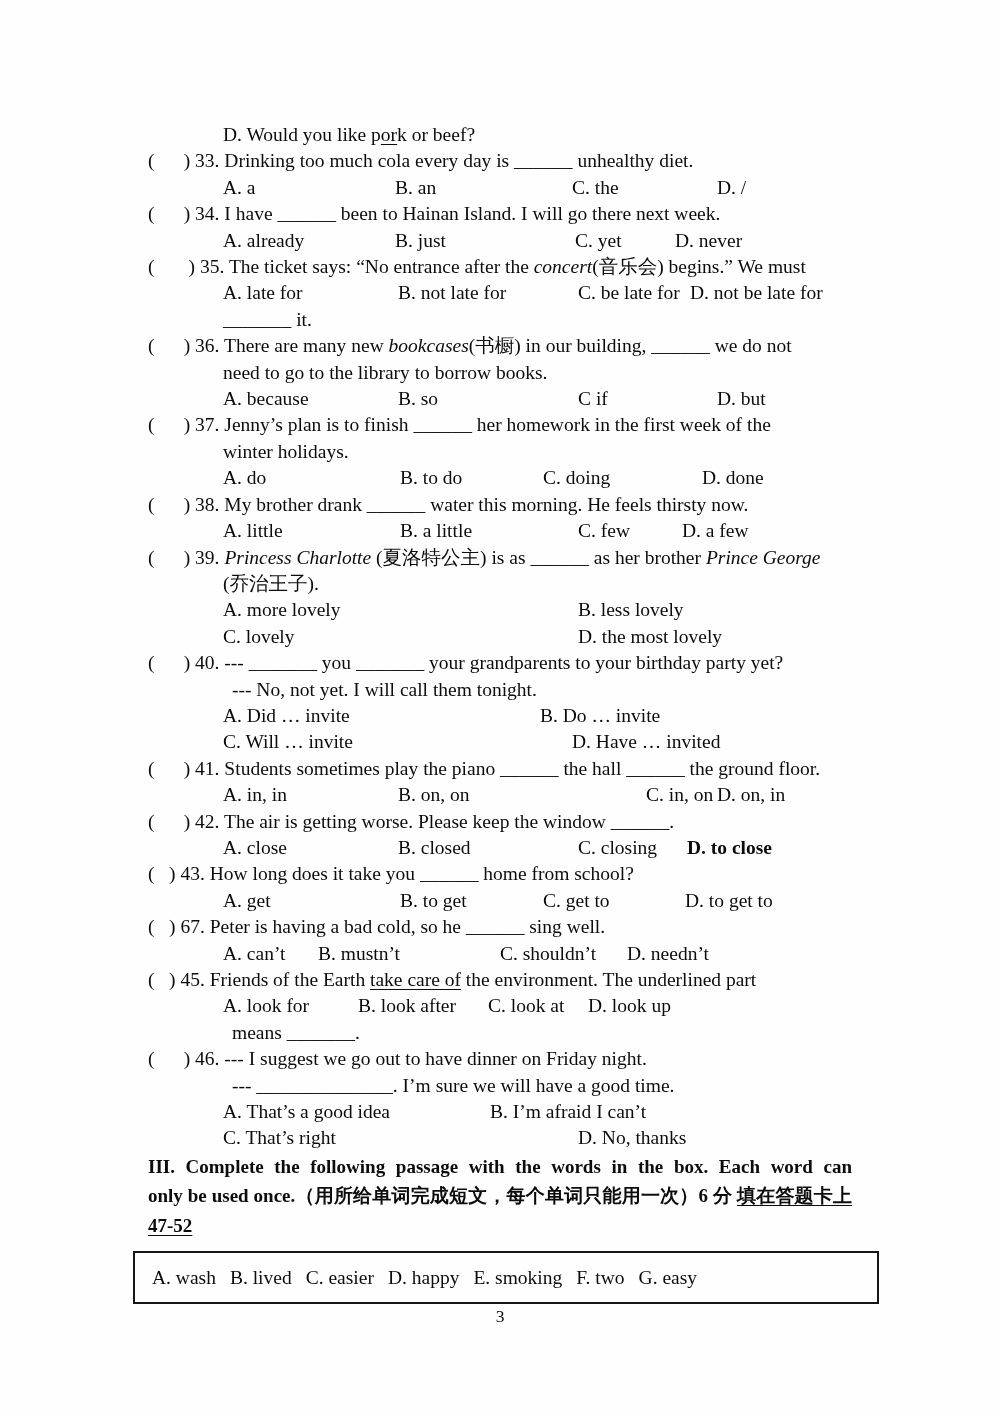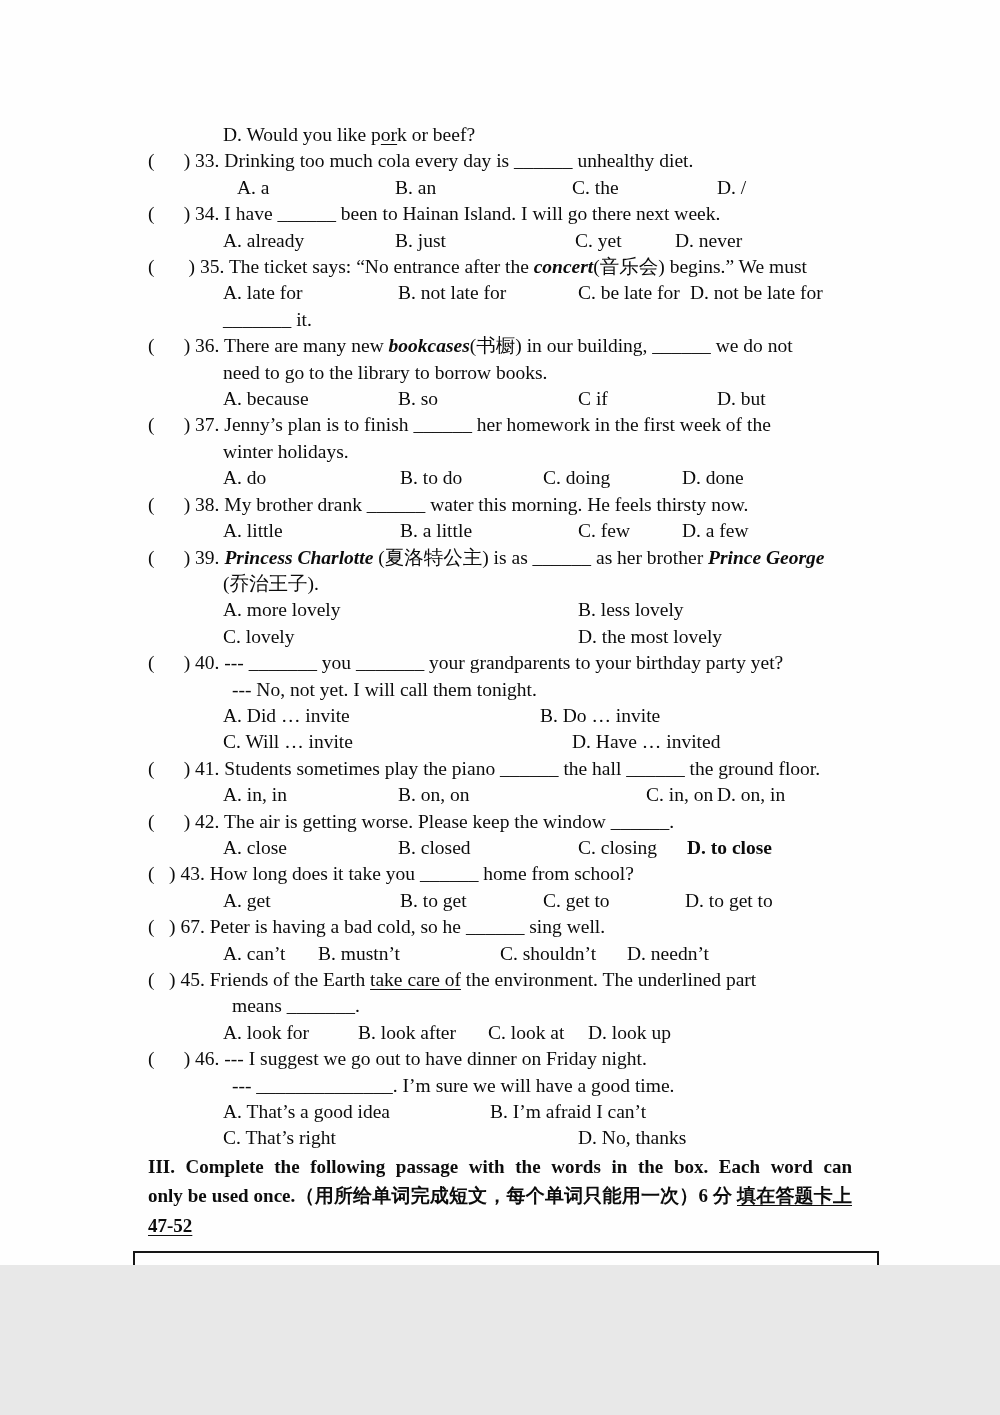--- a/index.html
+++ b/index.html
@@ -1,38 +1,38 @@
 <!DOCTYPE html>
 <html><head>
 <meta charset="utf-8">
 <style>
   html, body { margin: 0; padding: 0; background: #e8e8e8; }
   .page {
     position: relative;
     width: 1000px;
-    height: 1265px;
+    height: 1415px;
     background: #fefefe;
     font-family: "Liberation Serif", "DejaVu Serif", serif;
     color: #0c0c0c;
     overflow: hidden;
   }
   .content {
     position: absolute;
     left: 148px;
     top: 122px;
     width: 704px;
   }
   .line {
     position: relative;
     height: 26.42px;
     line-height: 26.42px;
     font-size: 19.5px;
     white-space: pre;
   }
-  .line .seg.i { font-style: italic; font-weight: bold; }
+  .line .seg.i { font-style: italic; }
   .line .seg.u { text-decoration: underline; text-underline-offset: 3px; }
   .line .opt {
     position: absolute;
     top: 0;
     white-space: pre;
   }
   .line.heading {
     height: 29.5px;
     line-height: 29.5px;
     font-size: 19px;
@@ -68,53 +68,53 @@
     font-size: 17.5px;
   }
 </style>
 </head>
 <body>
 
 <div class="page">
   <div class="content" id="content">
       <div class="line" style="padding-left: 75px;"><span class="seg">D. Would you like p</span><span class="seg u">or</span><span class="seg">k or beef?</span></div>
       <div class="line"><span class="seg">(      ) 33. Drinking too much cola every day is ______ unhealthy diet.</span></div>
-      <div class="line"><span class="opt" style="left: 89px; text-align: right;">A. a</span><span class="opt" style="left: 247px;">B. an</span><span class="opt" style="left: 424px;">C. the</span><span class="opt" style="left: 569px;">D. /</span></div>
+      <div class="line"><span class="opt" style="left: 75px; text-align: right;">A. a</span><span class="opt" style="left: 247px;">B. an</span><span class="opt" style="left: 424px;">C. the</span><span class="opt" style="left: 569px;">D. /</span></div>
       <div class="line"><span class="seg">(      ) 34. I have ______ been to Hainan Island. I will go there next week.</span></div>
       <div class="line"><span class="opt" style="left: 75px;">A. already</span><span class="opt" style="left: 247px;">B. just</span><span class="opt" style="left: 427px;">C. yet</span><span class="opt" style="left: 527px;">D. never</span></div>
       <div class="line"><span class="seg">(       ) 35. The ticket says: “No entrance after the </span><span class="seg i">concert</span><span class="seg">(音乐会) begins.” We must</span></div>
       <div class="line"><span class="opt" style="left: 75px;">A. late for</span><span class="opt" style="left: 250px;">B. not late for</span><span class="opt" style="left: 430px;">C. be late for</span><span class="opt" style="left: 542px;">D. not be late for</span></div>
       <div class="line" style="padding-left: 75px;"><span class="seg">_______ it.</span></div>
       <div class="line"><span class="seg">(      ) 36. There are many new </span><span class="seg i">bookcases</span><span class="seg">(书橱) in our building, ______ we do not</span></div>
       <div class="line" style="padding-left: 75px;"><span class="seg">need to go to the library to borrow books.</span></div>
       <div class="line"><span class="opt" style="left: 75px; font-family: Liberation Serif, serif;">A. because</span><span class="opt" style="left: 250px;">B. so</span><span class="opt" style="left: 430px;">C if</span><span class="opt" style="left: 569px;">D. but</span></div>
       <div class="line"><span class="seg">(      ) 37. Jenny’s plan is to finish ______ her homework in the first week of the</span></div>
       <div class="line" style="padding-left: 75px;"><span class="seg">winter holidays.</span></div>
-      <div class="line"><span class="opt" style="left: 75px;">A. do</span><span class="opt" style="left: 252px;">B. to do</span><span class="opt" style="left: 395px;">C. doing</span><span class="opt" style="left: 534px;">D. done</span></div>
+      <div class="line"><span class="opt" style="left: 75px;">A. do</span><span class="opt" style="left: 252px;">B. to do</span><span class="opt" style="left: 395px;">C. doing</span><span class="opt" style="left: 554px;">D. done</span></div>
       <div class="line"><span class="seg">(      ) 38. My brother drank ______ water this morning. He feels thirsty now.</span></div>
       <div class="line"><span class="opt" style="left: 75px;">A. little</span><span class="opt" style="left: 252px;">B. a little</span><span class="opt" style="left: 430px;">C. few</span><span class="opt" style="left: 534px;">D. a few</span></div>
       <div class="line"><span class="seg">(      ) 39. </span><span class="seg i">Princess Charlotte</span><span class="seg"> (夏洛特公主) is as ______ as her brother </span><span class="seg i">Prince George</span></div>
       <div class="line" style="padding-left: 75px;"><span class="seg">(乔治王子).</span></div>
       <div class="line"><span class="opt" style="left: 75px;">A. more lovely</span><span class="opt" style="left: 430px;">B. less lovely</span></div>
       <div class="line"><span class="opt" style="left: 75px;">C. lovely</span><span class="opt" style="left: 430px;">D. the most lovely</span></div>
       <div class="line"><span class="seg">(      ) 40. --- _______ you _______ your grandparents to your birthday party yet?</span></div>
       <div class="line" style="padding-left: 84px;"><span class="seg">--- No, not yet. I will call them tonight.</span></div>
       <div class="line"><span class="opt" style="left: 75px;">A. Did … invite</span><span class="opt" style="left: 392px;">B. Do … invite</span></div>
       <div class="line"><span class="opt" style="left: 75px;">C. Will … invite</span><span class="opt" style="left: 424px;">D. Have … invited</span></div>
       <div class="line"><span class="seg">(      ) 41. Students sometimes play the piano ______ the hall ______ the ground floor.</span></div>
       <div class="line"><span class="opt" style="left: 75px;">A. in, in</span><span class="opt" style="left: 250px;">B. on, on</span><span class="opt" style="left: 450px; margin-left: 48px;">C. in, on</span><span class="opt" style="left: 569px;">D. on, in</span></div>
       <div class="line"><span class="seg">(      ) 42. The air is getting worse. Please keep the window ______.</span></div>
       <div class="line"><span class="opt" style="left: 75px;">A. close</span><span class="opt" style="left: 250px;">B. closed</span><span class="opt" style="left: 430px;">C. closing</span><span class="opt" style="left: 539px; font-weight: bold;">D. to close</span></div>
       <div class="line"><span class="seg">(   ) 43. How long does it take you ______ home from school?</span></div>
       <div class="line"><span class="opt" style="left: 75px;">A. get</span><span class="opt" style="left: 252px;">B. to get</span><span class="opt" style="left: 395px;">C. get to</span><span class="opt" style="left: 537px;">D. to get to</span></div>
       <div class="line"><span class="seg">(   ) 67. Peter is having a bad cold, so he ______ sing well.</span></div>
       <div class="line"><span class="opt" style="left: 75px;">A. can’t</span><span class="opt" style="left: 170px;">B. mustn’t</span><span class="opt" style="left: 352px;">C. shouldn’t</span><span class="opt" style="left: 479px;">D. needn’t</span></div>
       <div class="line"><span class="seg">(   ) 45. Friends of the Earth </span><span class="seg u">take care of</span><span class="seg"> the environment. The underlined part</span></div>
+      <div class="line"><span class="opt" style="left: 75px;">A. look for</span><span class="opt" style="left: 210px;">B. look after</span><span class="opt" style="left: 340px;">C. look at</span><span class="opt" style="left: 440px;">D. look up</span></div>
       <div class="line" style="padding-left: 84px;"><span class="seg">means _______.</span></div>
-      <div class="line"><span class="opt" style="left: 75px;">A. look for</span><span class="opt" style="left: 210px;">B. look after</span><span class="opt" style="left: 340px;">C. look at</span><span class="opt" style="left: 440px;">D. look up</span></div>
       <div class="line"><span class="seg">(      ) 46. --- I suggest we go out to have dinner on Friday night.</span></div>
       <div class="line" style="padding-left: 84px;"><span class="seg">--- ______________. I’m sure we will have a good time.</span></div>
       <div class="line"><span class="opt" style="left: 75px;">A. That’s a good idea</span><span class="opt" style="left: 342px;">B. I’m afraid I can’t</span></div>
       <div class="line"><span class="opt" style="left: 75px;">C. That’s right</span><span class="opt" style="left: 430px;">D. No, thanks</span></div>
       <div class="line heading"><span class="seg">III. Complete the following passage with the words in the box. Each word can</span></div>
       <div class="line heading"><span class="seg">only be used once.（用所给单词完成短文，每个单词只能用一次）6 分  </span><span class="seg u">填在答题卡上</span></div>
       <div class="line heading last"><span class="seg u">47-52</span></div>
     </div>
   <div class="word-box" id="word-box"><span class="wb-item">A. wash</span><span class="wb-item">B. lived</span><span class="wb-item">C. easier</span><span class="wb-item">D. happy</span><span class="wb-item">E. smoking</span><span class="wb-item">F. two</span><span class="wb-item">G. easy</span></div>
   <div class="page-number">3</div>

